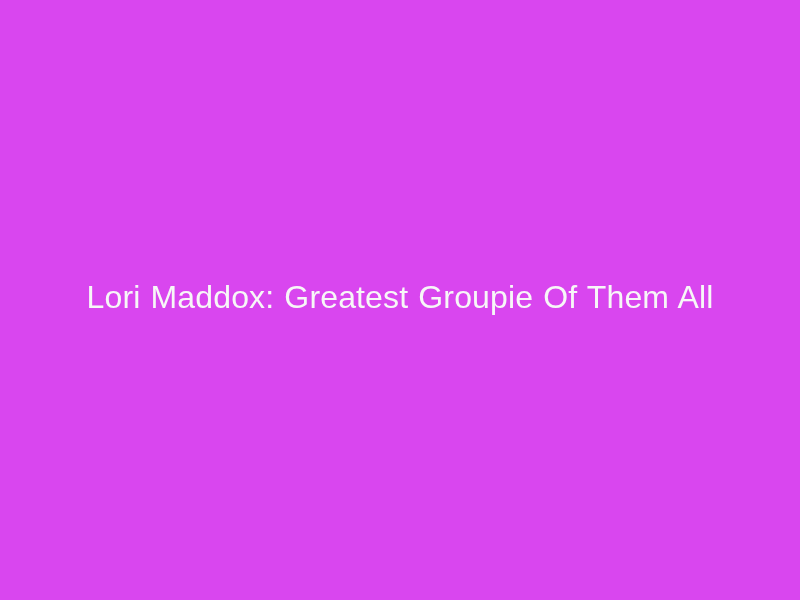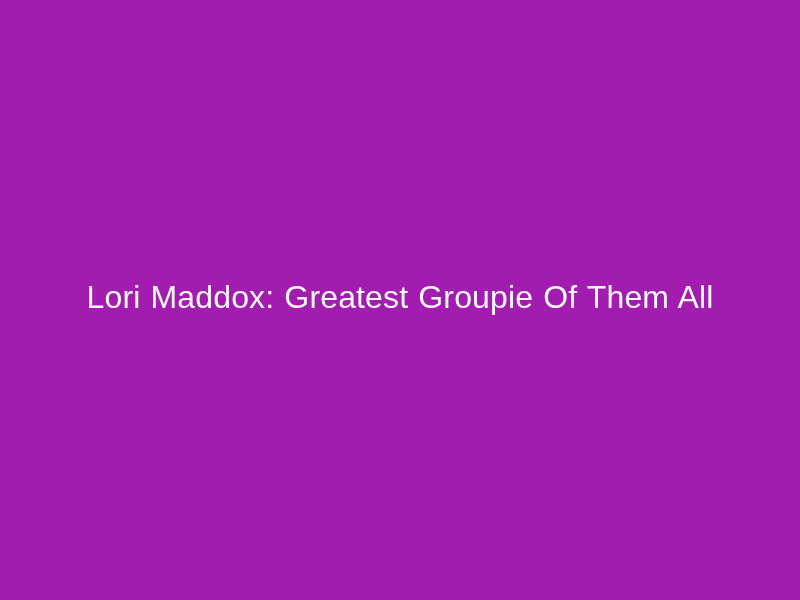--- a/index.html
+++ b/index.html
@@ -45,17 +45,17 @@
     text-overflow: ellipsis;
     margin: 0;
     
     transform: translateY(-3px);
     -webkit-font-smoothing: antialiased;
   }
 </style>
 </head>
 <body style="background-color: rgb(251, 94, 94);">
 
-<div class="placeholder-canvas" style="background-color: #a21caf;">
+<div class="placeholder-canvas" style="background-color: #d946ef;">
 
   <h1 class="placeholder-title" style="color: rgb(247, 247, 247); text-align: center;">Lori Maddox: Greatest Groupie Of Them All</h1>
 
 </div>
 
 </body></html>

